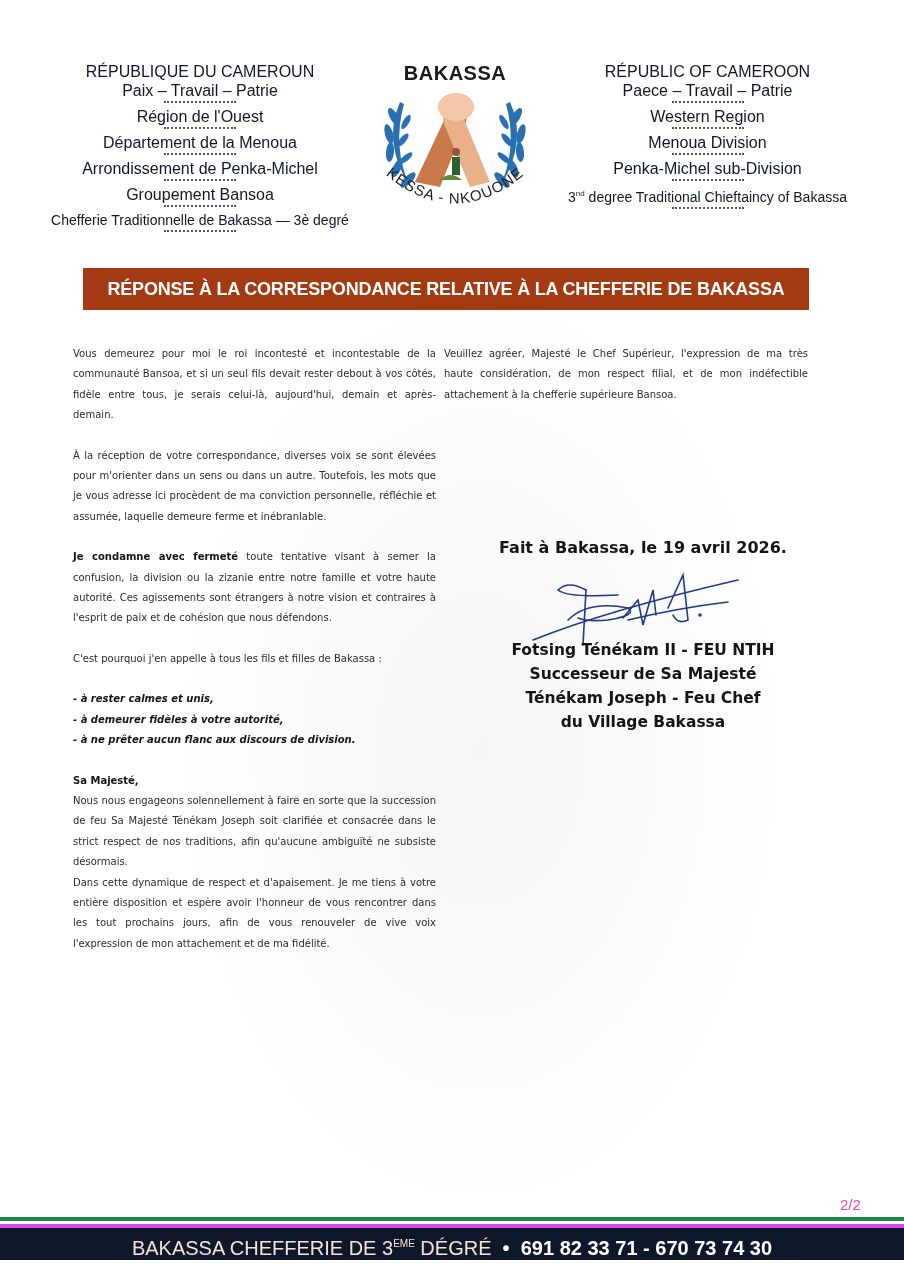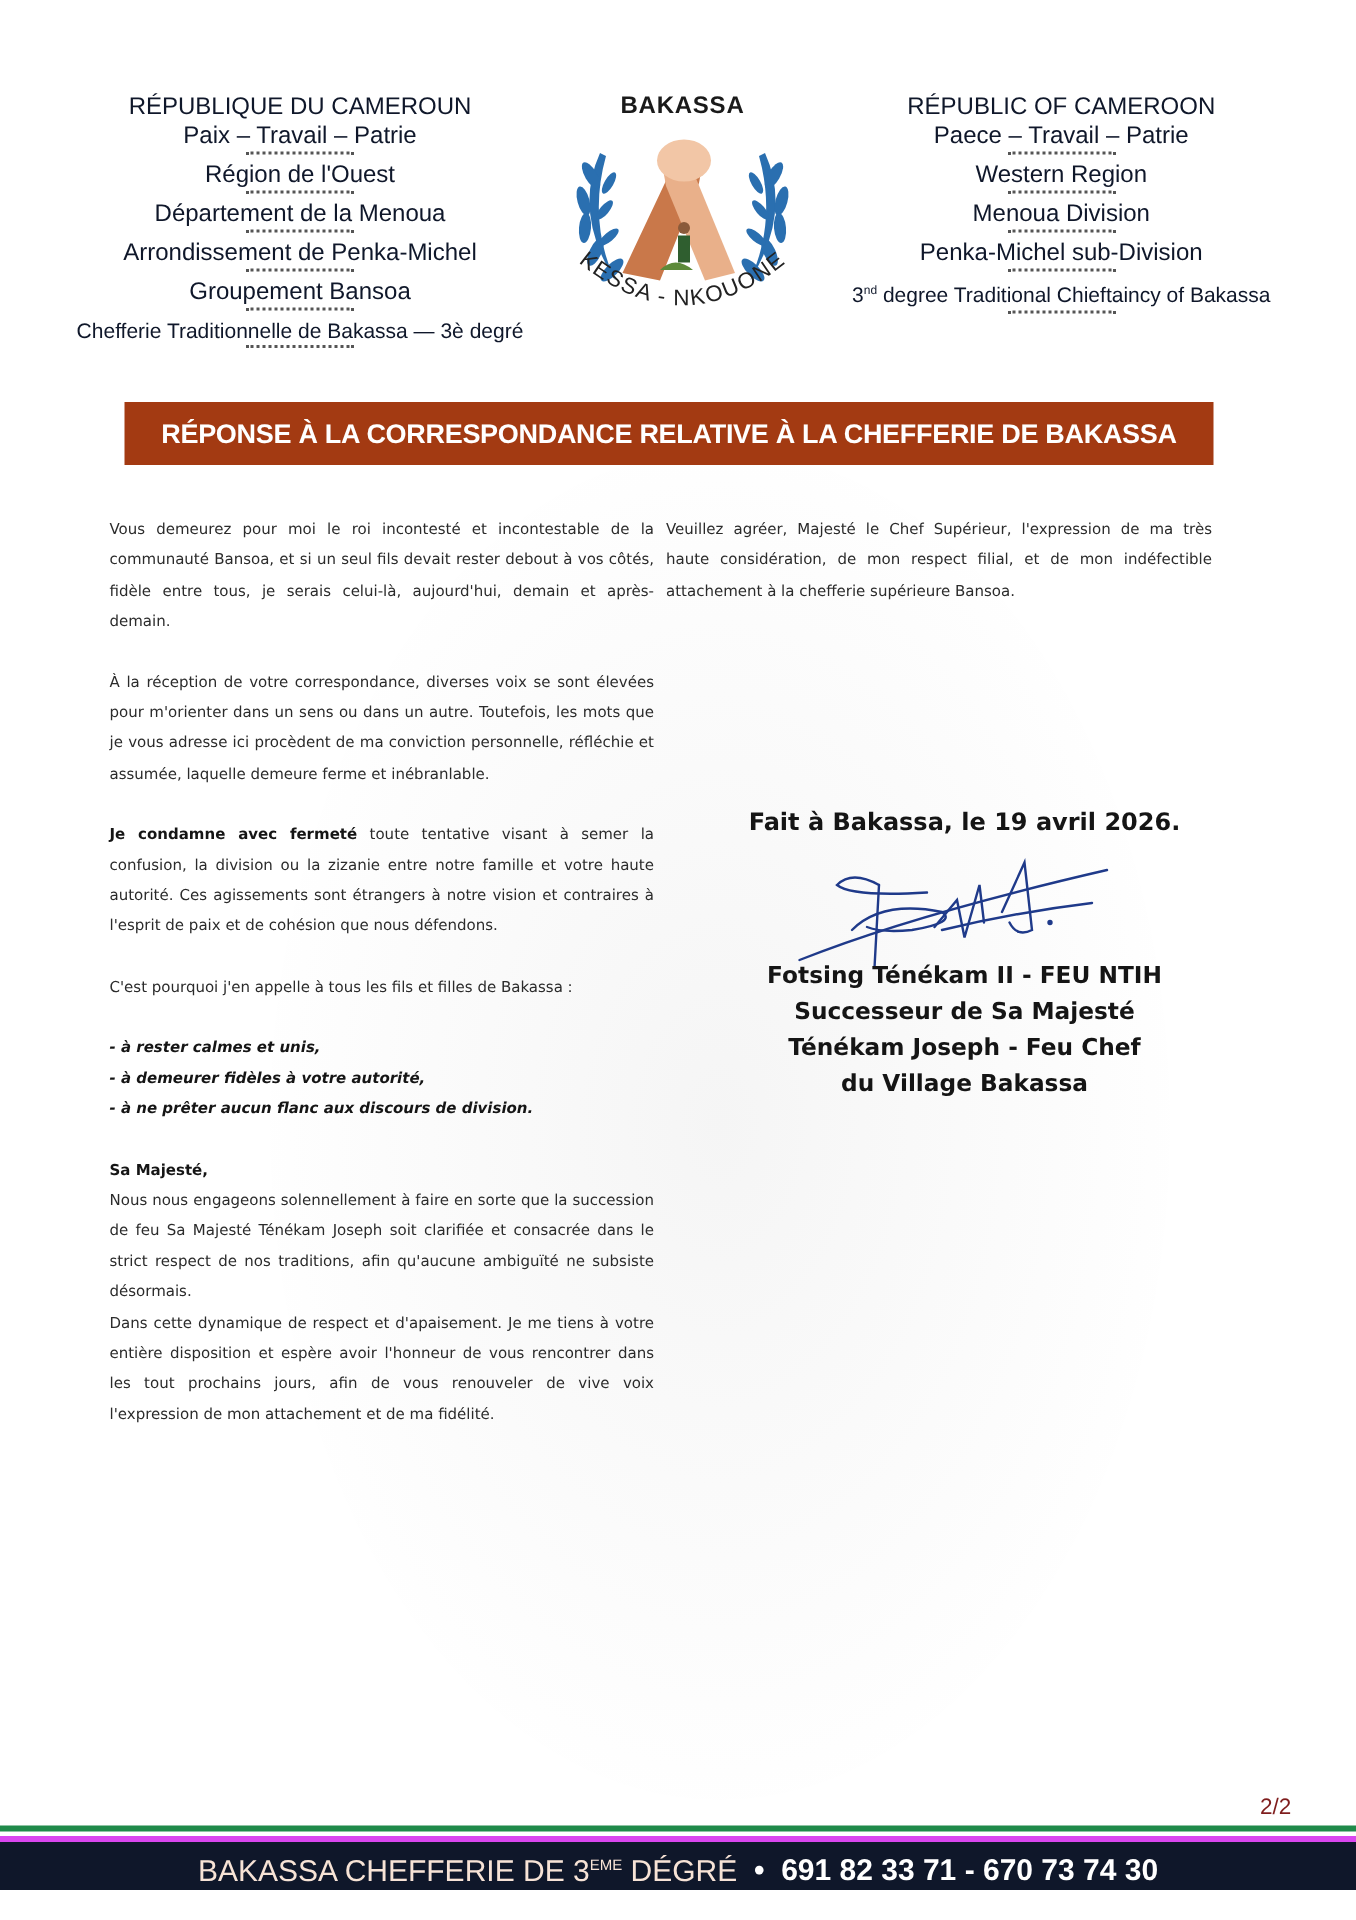--- a/index.html
+++ b/index.html
@@ -6,34 +6,34 @@
   body { width:904px; height:1280px; background:#ffffff; position:relative; overflow:hidden; font-family:"DejaVu Sans", sans-serif; color:#2a2a2a; }
   .watermark { position:absolute; left:180px; top:300px; width:600px; height:900px; border-radius:50%; background:radial-gradient(ellipse at center, rgba(200,200,200,0.18) 0%, rgba(220,220,220,0.08) 55%, rgba(255,255,255,0) 75%); pointer-events:none; }
   .hdr-col { position:absolute; top:62px; text-align:center; font-family:"Liberation Sans", sans-serif; color:#0f172a; }
   .hdr-left { left:20px; width:360px; }
   .hdr-right { left:530px; width:355px; }
   .hdr-line { font-size:16px; line-height:19px; }
   .hdr-small { font-size:14px; line-height:18px; }
   .dots { width:72px; margin:1px auto 4px; border-top:2px dotted #555; height:0; }
   sup { font-size:8px; }
   .logo { position:absolute; left:370px; top:62px; width:170px; height:150px; }
-  .logo-title { position:absolute; left:0; top:0; width:170px; text-align:center; font-family:"Liberation Sans", sans-serif; font-weight:bold; font-size:16px; color:#1a1a1a; letter-spacing:0.5px; }
+  .logo-title { position:absolute; left:0; top:0; width:170px; text-align:center; font-family:"Liberation Sans", sans-serif; font-weight:bold; font-size:20px; color:#1a1a1a; letter-spacing:0.5px; }
   .banner { position:absolute; left:83px; top:268px; width:726px; height:42px; background:#a33a12; color:#fff; font-family:"Liberation Sans", sans-serif; font-weight:bold; font-size:18px; text-align:center; line-height:42px; letter-spacing:-0.2px; }
   .col { position:absolute; font-family:"DejaVu Sans", sans-serif; font-size:10px; line-height:20.4px; color:#2b2b2b; text-align:justify; }
   .col-left { left:73px; top:344px; width:363px; }
   .col-right { left:444px; top:344px; width:364px; }
   .col p { margin:0 0 20px 0; }
   .col p.tight { margin:0; }
   .b { font-weight:bold; color:#151515; }
   .bi { font-weight:bold; font-style:italic; color:#151515; }
   .sign { position:absolute; left:468px; top:538px; width:350px; text-align:center; font-family:"DejaVu Sans", sans-serif; font-weight:bold; color:#151515; }
   .sign-place { font-size:16px; }
   .sig-svg { position:absolute; left:528px; top:560px; width:230px; height:90px; }
   .signer { position:absolute; left:488px; top:638px; width:310px; text-align:center; font-family:"DejaVu Sans", sans-serif; font-weight:bold; font-size:15.5px; line-height:24px; color:#151515; }
-  .pagenum { position:absolute; left:840px; top:1196px; font-family:"Liberation Sans", sans-serif; font-size:15px; color:#7f1d1d; }
+  .pagenum { position:absolute; left:840px; top:1196px; font-family:"Liberation Sans", sans-serif; font-size:15px; color:#ec4899; }
   .green { position:absolute; left:0; top:1217px; width:904px; height:4px; background:#1f8a4a; }
   .footer { position:absolute; left:0; top:1224px; width:904px; height:32px; background:#0f172a; border-top:4px solid #d946ef; color:#f7e3d6; font-family:"Liberation Sans", sans-serif; text-align:center; line-height:32px; font-size:20px; }
   .footer .phones { font-weight:bold; color:#fff; }
   .footer sup { font-size:10px; }
 </style>
 </head>
 <body>
 
 <div class="watermark"></div>
 

